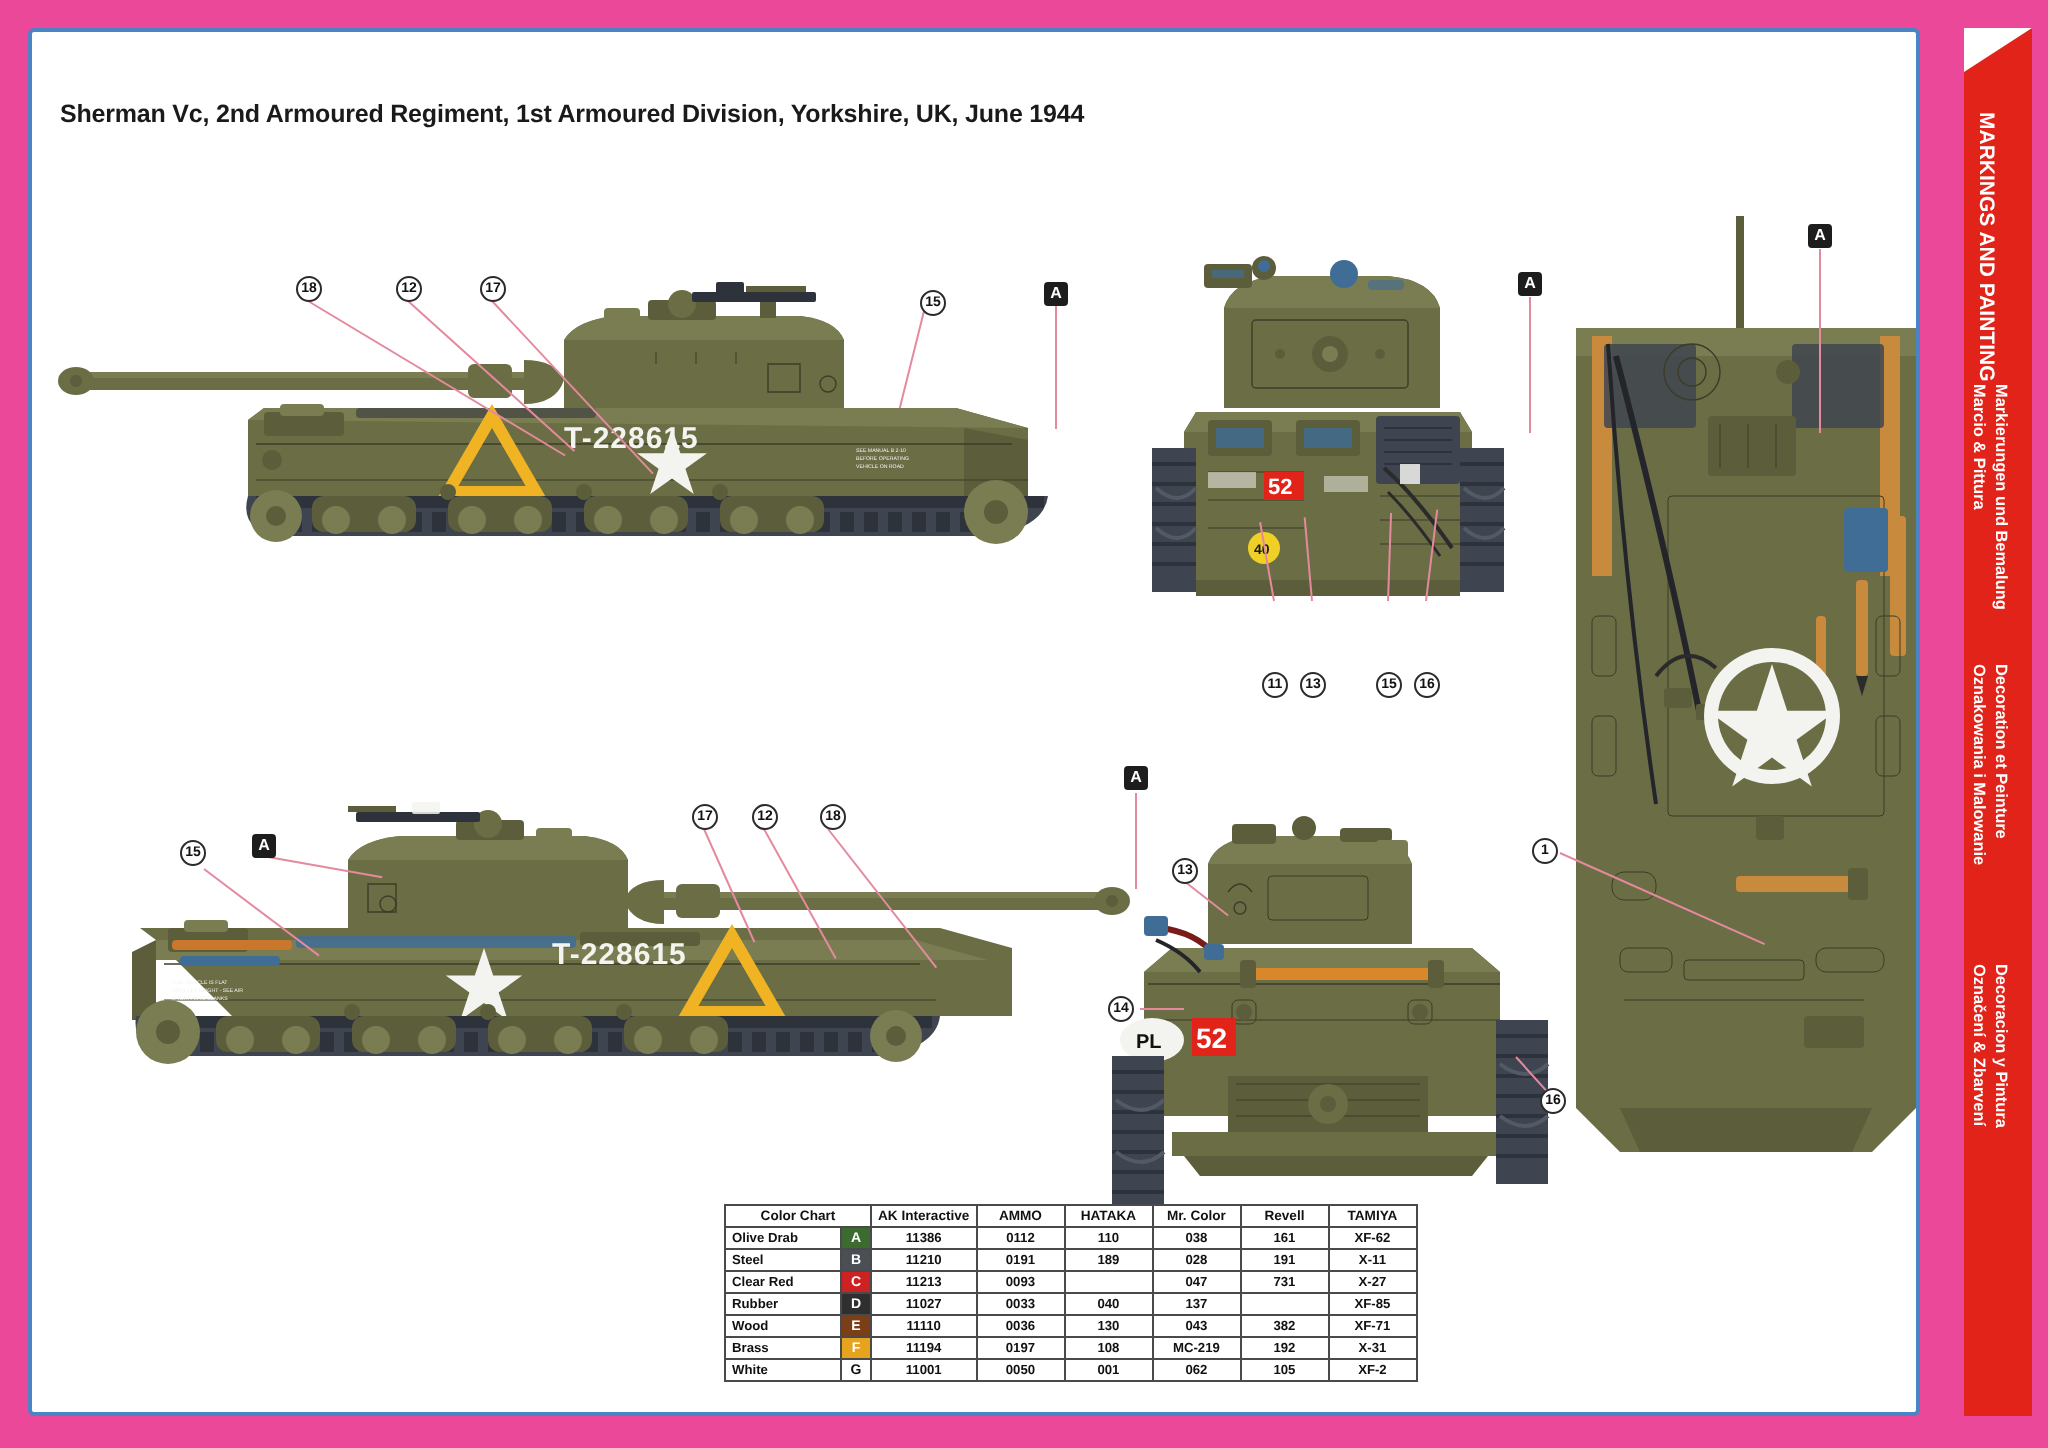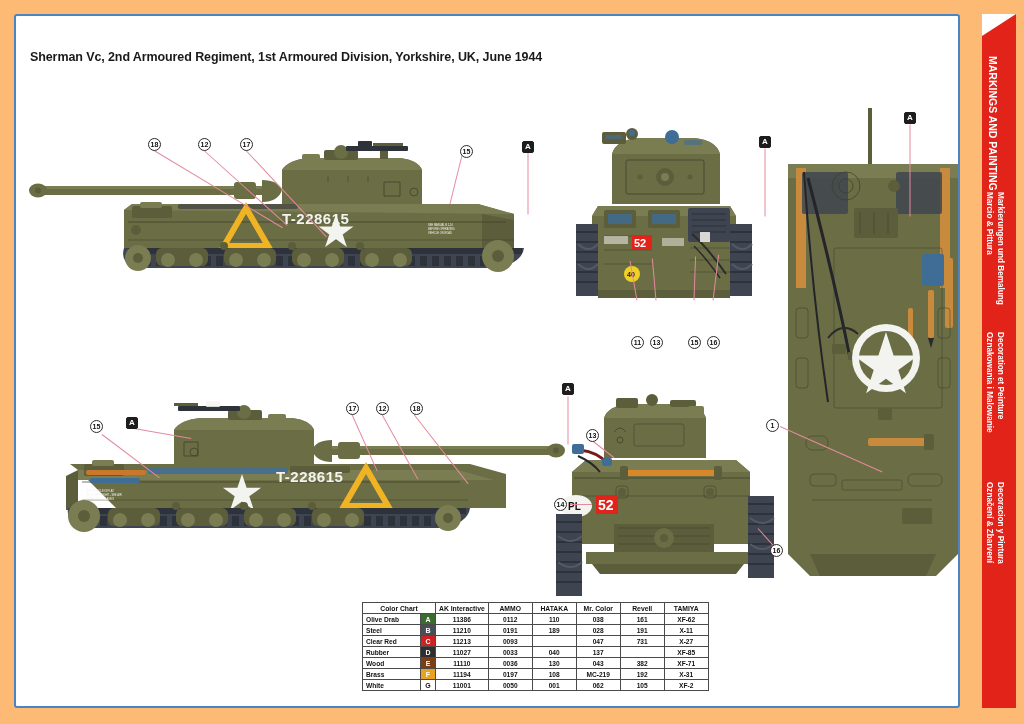--- a/index.html
+++ b/index.html
@@ -7,21 +7,21 @@
   body{
     width:1024px;height:724px;
     background:#ffffff;
     font-family:"Liberation Sans", sans-serif;
     overflow:hidden;
     position:relative;
   }
   
   #page{
     position:absolute;left:0;top:0;width:1024px;height:724px;
-    background:#fdba74;
+    background:#ec4899;
   }
   #sheet-border{
     position:absolute;left:14px;top:14px;
     width:946px;height:694px;
     border:2px solid #4a84c4;
     border-radius:3px;
     box-sizing:border-box;
     background:#ffffff;
   }
   
@@ -516,21 +516,21 @@
   <div class="leader" style="left:134px;top:428px;width:58px;transform:rotate(10deg);"></div>
   <div class="callout" style="left:90px;top:420px;">15</div>
   <div class="callout square" style="left:126px;top:417px;">A</div>
   <div class="leader" style="left:352px;top:414px;width:62px;transform:rotate(66deg);"></div>
   <div class="leader" style="left:382px;top:414px;width:74px;transform:rotate(61deg);"></div>
   <div class="leader" style="left:414px;top:414px;width:88px;transform:rotate(52deg);"></div>
   <div class="callout" style="left:346px;top:402px;">17</div>
   <div class="callout" style="left:376px;top:402px;">12</div>
   <div class="callout" style="left:410px;top:402px;">18</div>
 
-  <div class="artwork" style="left:578px;top:396px;">
+  <div class="artwork" style="left:578px;top:410px;">
   <svg width="190" height="200" viewBox="0 0 190 200">
 
     <path d="M26 22 q4 -12 24 -14 l54 0 q20 2 24 14 l0 40 -102 0 z" class="hull"></path>
     <path d="M26 22 q4 -12 24 -14 l54 0 q20 2 24 14 l-102 0 z" class="hull-l"></path>
     <rect x="38" y="2" width="22" height="10" rx="2" class="hull-d"></rect>
     <circle cx="74" cy="4" r="6" class="hull-d"></circle>
     <rect x="92" y="4" width="26" height="7" rx="2" class="hull-d"></rect>
     <rect x="110" y="10" width="16" height="10" rx="2" class="hull-l"></rect>
     <path d="M36 36 q6 -8 12 0" class="ln"></path>
     <circle cx="42" cy="44" r="3" class="ln"></circle>

